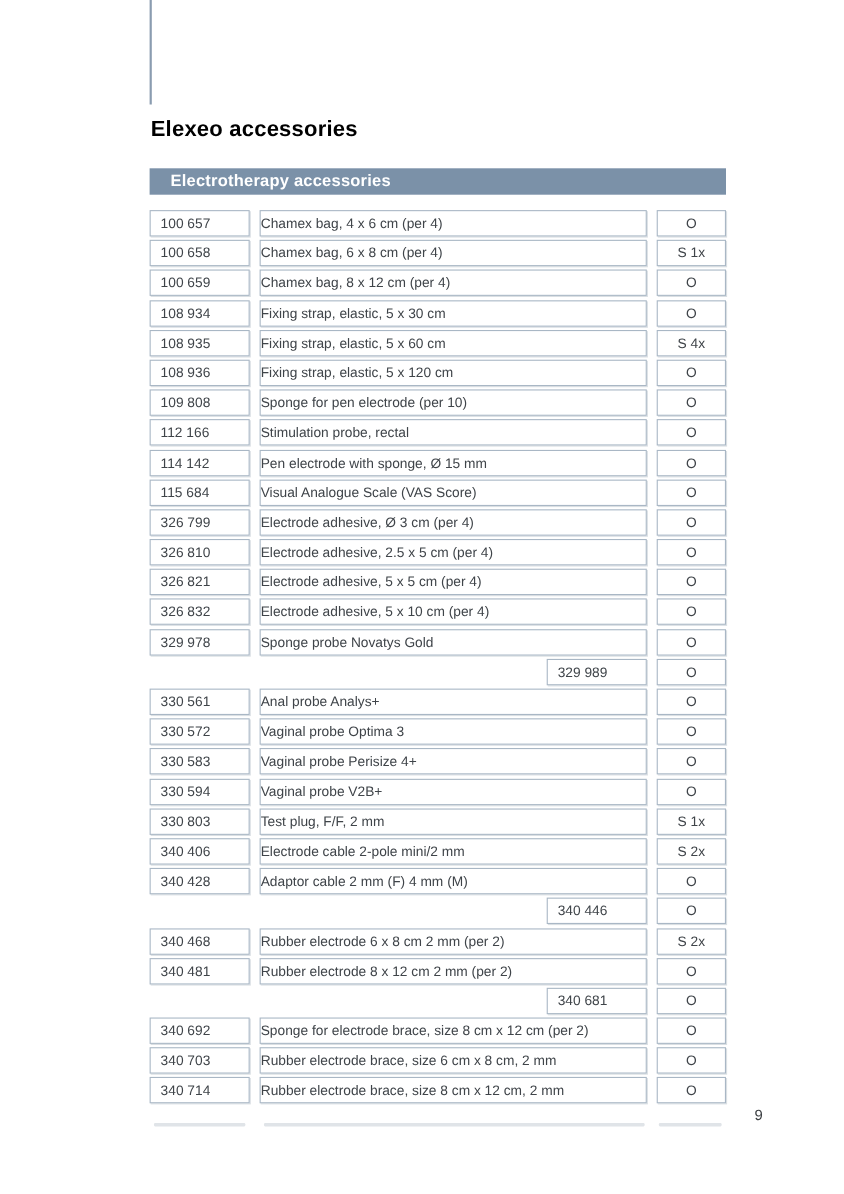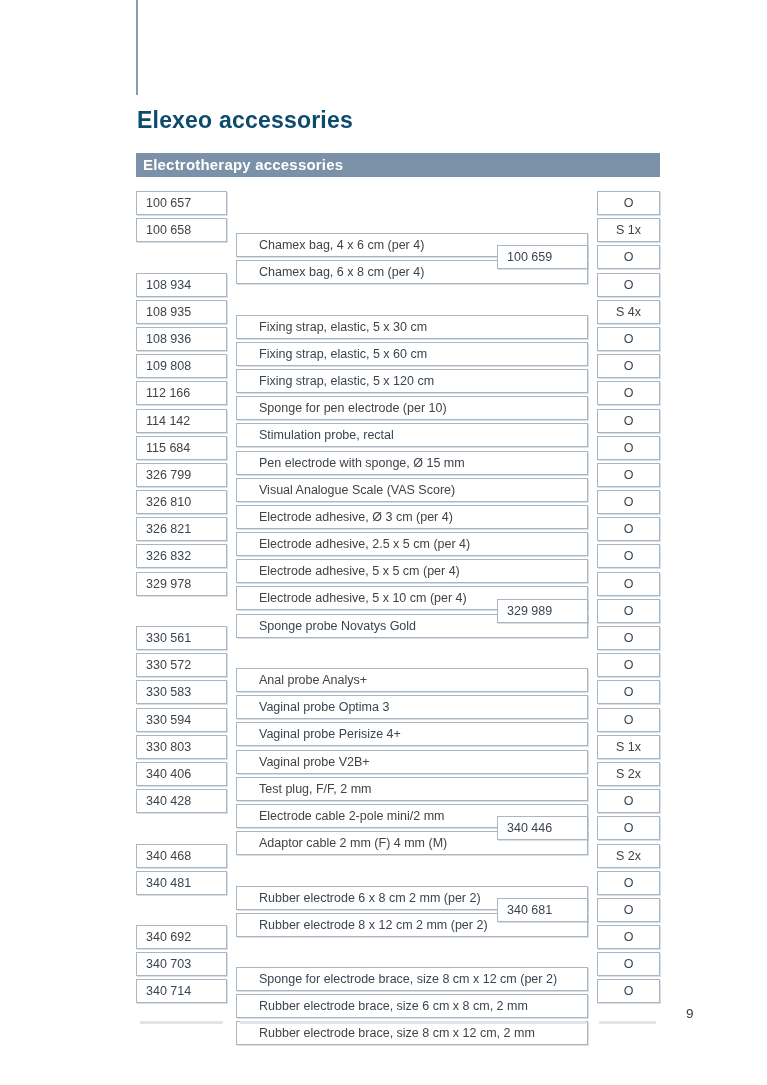--- a/index.html
+++ b/index.html
@@ -20,38 +20,38 @@
     left: 136px;
     top: 0;
     width: 2px;
     height: 95px;
     background: #8a9cb0;
   }
   .section-title {
     position: absolute;
     left: 137px;
     top: 107px;
-    font-size: 23px;
+    font-size: 20px;
     font-weight: bold;
-    color: #0c4a6e;
+    color: #000000;
     letter-spacing: 0.2px;
     text-align: center;
   }
   .table-header {
     position: absolute;
     left: 136px;
     top: 153px;
     width: 524px;
     height: 24px;
     background: #7b91a8;
     color: #ffffff;
     font-size: 15px;
     font-weight: bold;
     line-height: 24px;
-    padding-left: 7px;
+    padding-left: 19px;
     box-sizing: border-box;
     letter-spacing: 0.2px;
   }
   .rows {
     position: absolute;
     left: 136px;
     top: 191px;
     width: 524px;
     display: flex;
     flex-direction: column;
@@ -75,22 +75,21 @@
     white-space: nowrap;
     overflow: hidden;
   }
   .cell.code {
     width: 91px;
     padding-left: 9px;
     flex: 0 0 auto;
   }
   .cell.desc {
     flex: 1 1 auto;
-    padding-left: 22px;
-    margin-top: 42px;
+    padding-left: 0;
   }
   .cell.status {
     width: 63px;
     flex: 0 0 auto;
     text-align: center;
   }
   .ghost-bar {
     position: absolute;
     height: 3px;
     background: #e0e4e8;
@@ -128,20 +127,21 @@
   </div>
 
   <div class="row">
     <div class="cell code">100 658</div>
     <div class="cell desc">Chamex bag, 6 x 8 cm (per 4)</div>
     <div class="cell status">S 1x</div>
   </div>
 
   <div class="row">
     <div class="cell code">100 659</div>
+    <div class="cell desc">Chamex bag, 8 x 12 cm (per 4)</div>
     <div class="cell status">O</div>
   </div>
 
   <div class="row">
     <div class="cell code">108 934</div>
     <div class="cell desc">Fixing strap, elastic, 5 x 30 cm</div>
     <div class="cell status">O</div>
   </div>
 
   <div class="row">

